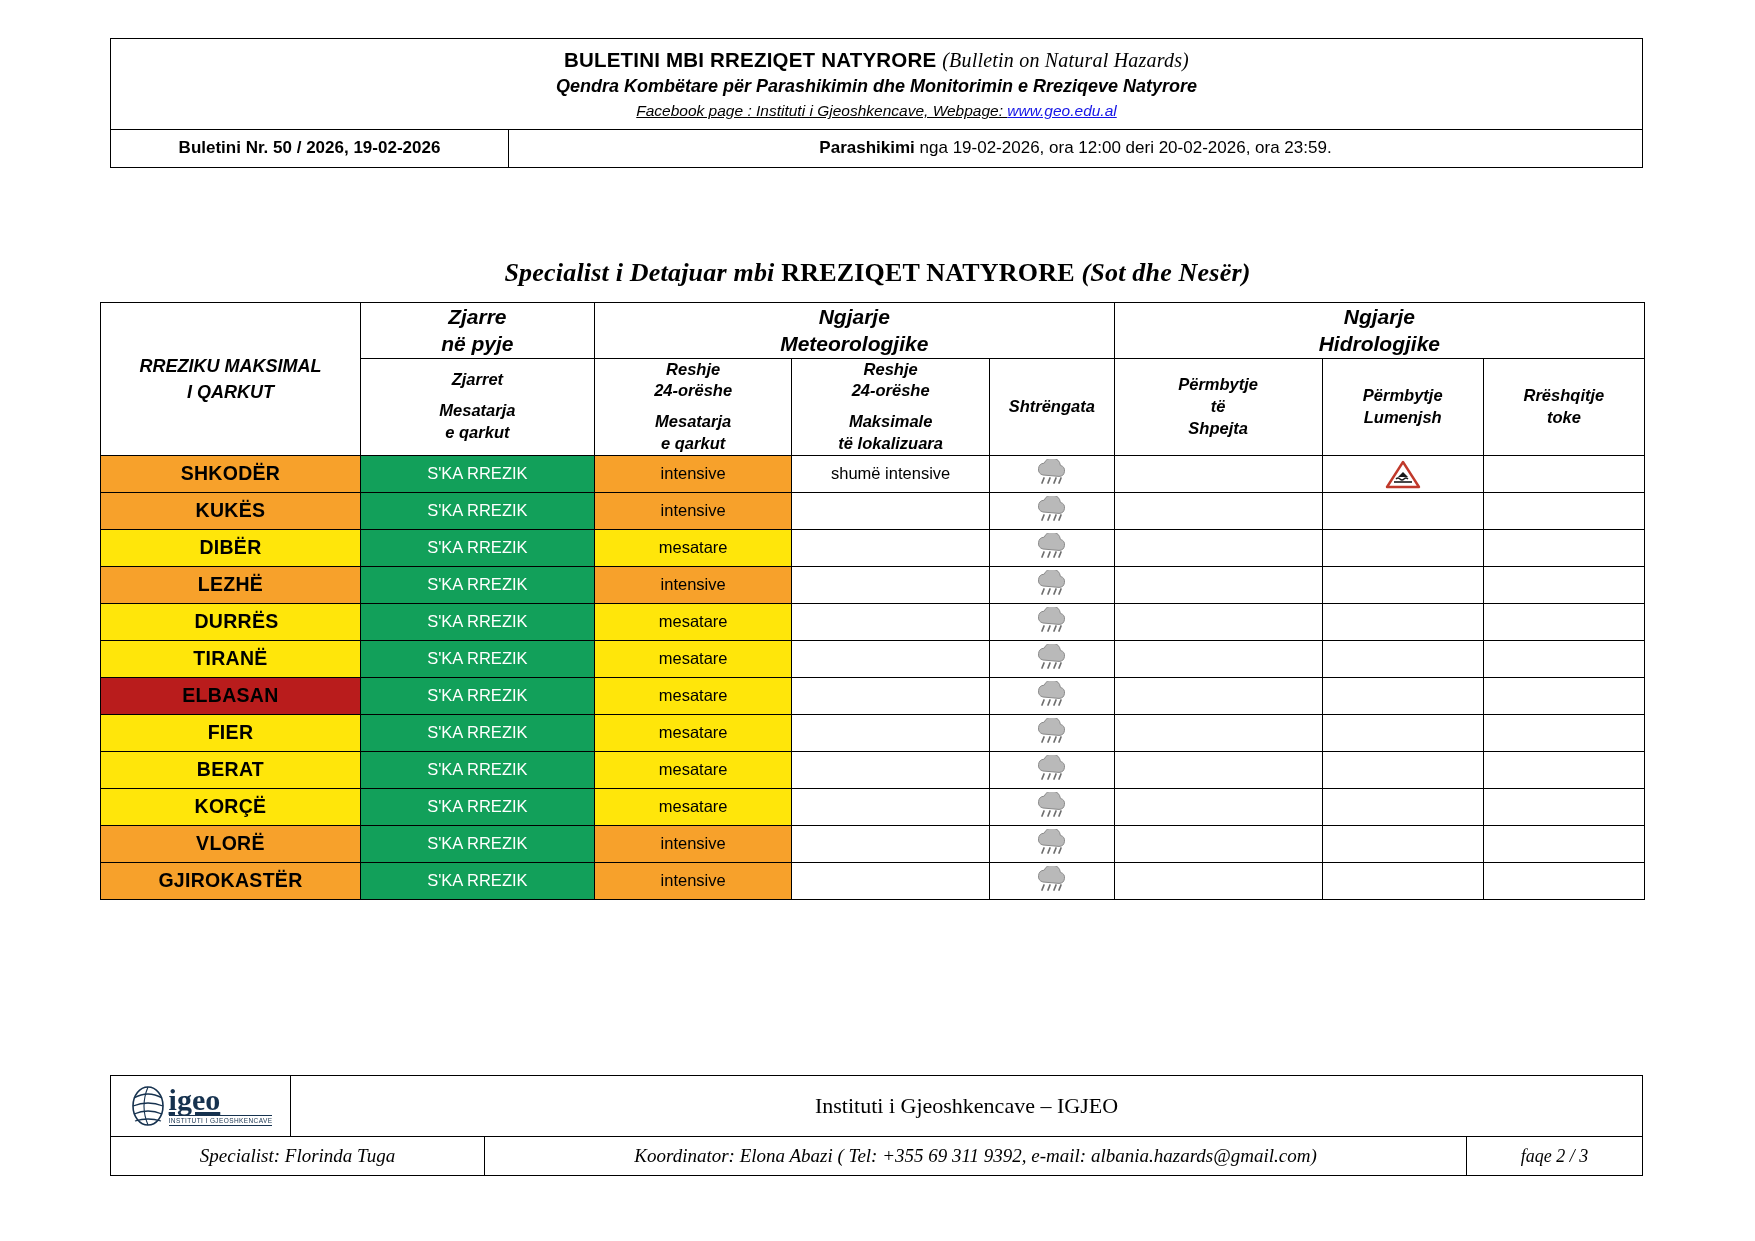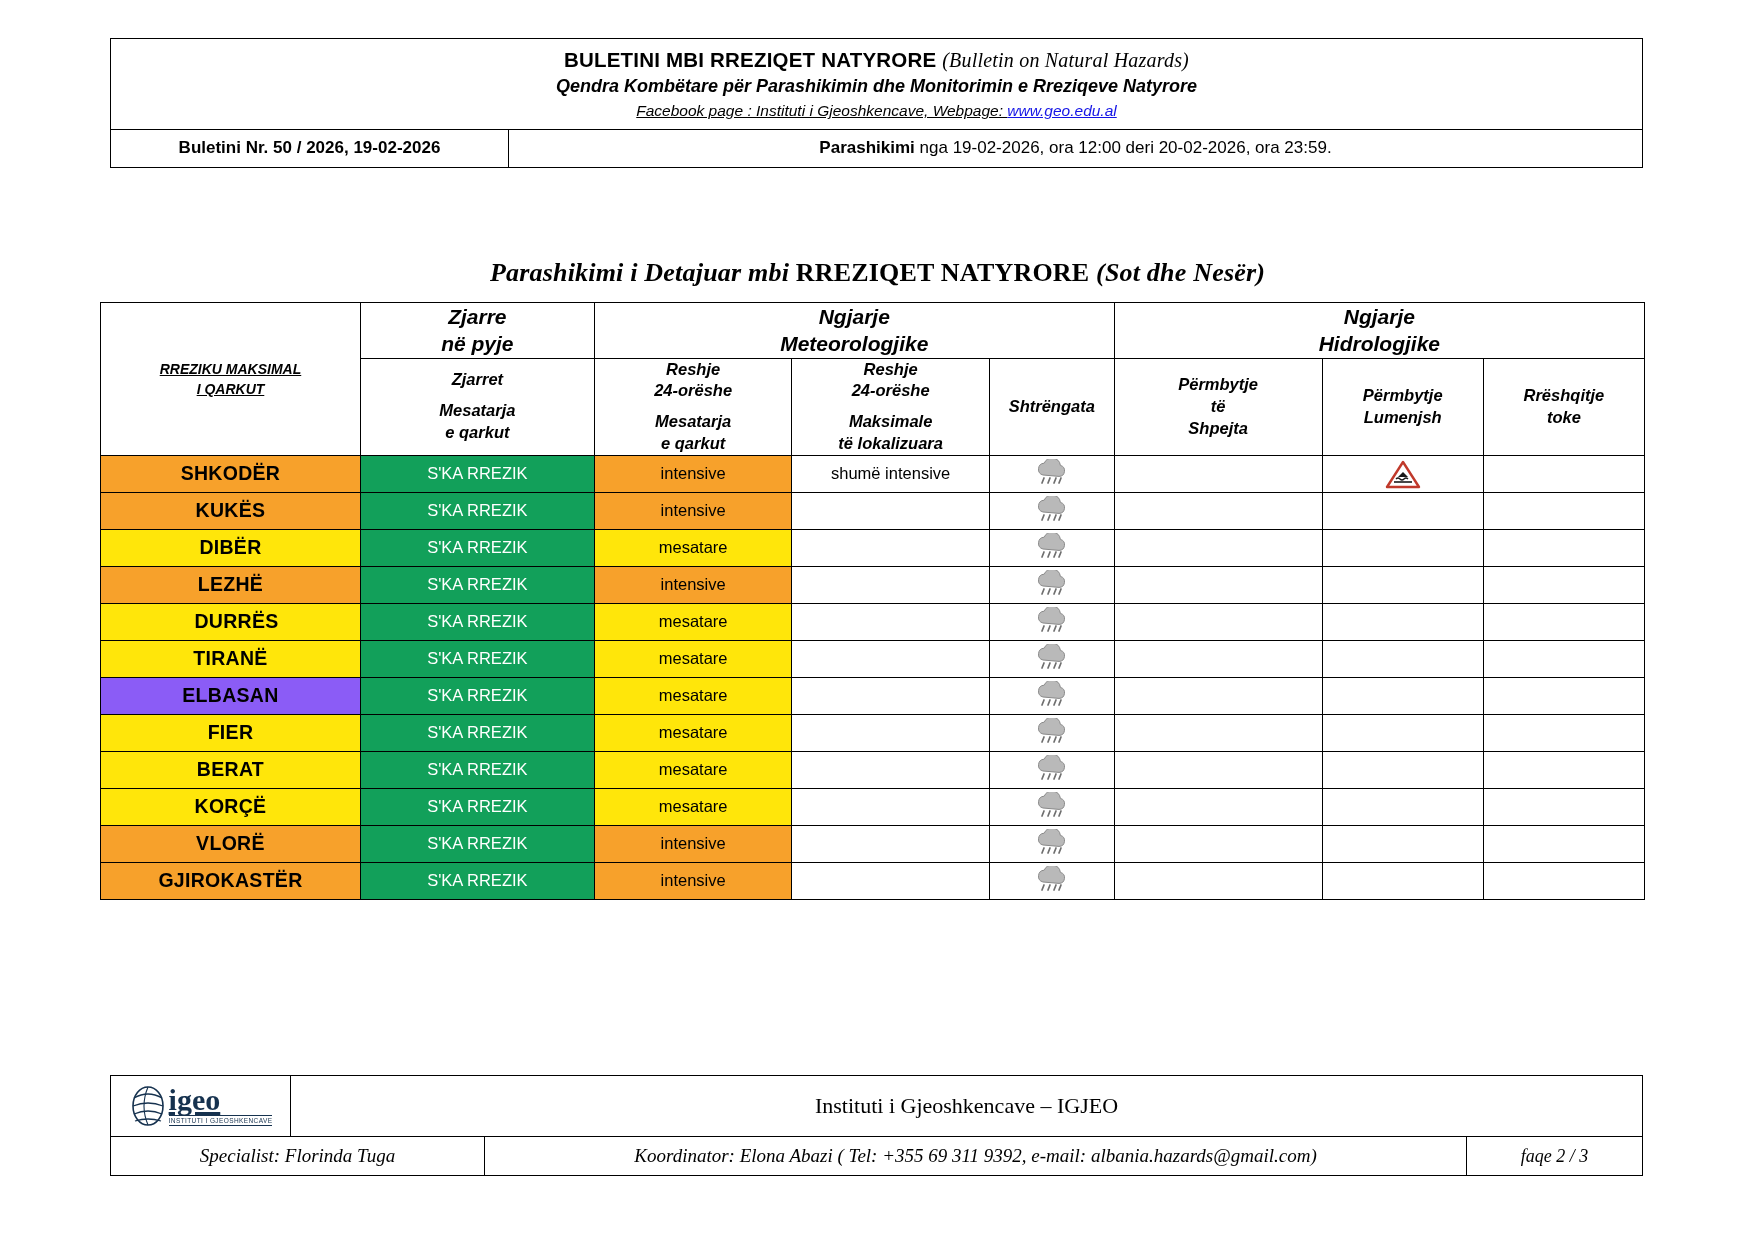--- a/index.html
+++ b/index.html
@@ -130,26 +130,25 @@
     padding: 10px 4px;
   }
   .hdr-sub {
     font-size: 16.5px;
     font-weight: bold;
     font-style: italic;
     line-height: 1.32;
     padding: 8px 3px;
   }
   .hdr-qark {
-    font-size: 14px;
+    font-size: 18px;
     font-weight: bold;
     font-style: italic;
     line-height: 1.45;
     padding: 6px 4px;
-    text-decoration: underline;
   }
   .row-qark {
     font-size: 19.5px;
     font-weight: bold;
     height: 37px;
     letter-spacing: 0.3px;
   }
   .cell-txt {
     font-size: 16.5px;
     height: 37px;
@@ -254,21 +253,21 @@
     <div class="header-bottom">
       <div class="cell-left">Buletini Nr. 50 / 2026, 19-02-2026</div>
       <div class="cell-right">
         <b>Parashikimi</b>
         <span>nga 19-02-2026, ora 12:00 deri 20-02-2026, ora 23:59.</span>
       </div>
     </div>
   </div>
 
   <div class="section-title">
-    <span>Parashikimi i Detajuar mbi </span><span class="nonital">RREZIQET NATYRORE</span><span> (Sot dhe Nesër)</span>
+    <span>Specialist i Detajuar mbi </span><span class="nonital">RREZIQET NATYRORE</span><span> (Sot dhe Nesër)</span>
   </div>
 
   <div class="table-wrap">
     <table class="main">
       <colgroup>
         <col style="width:250px">
         <col style="width:225px">
         <col style="width:190px">
         <col style="width:190px">
         <col style="width:120px">
@@ -431,21 +430,21 @@
                   <path d="M12 19 l-2 5" stroke="#6f6f6f" stroke-width="1.7" stroke-linecap="round"></path>
                   <path d="M18 19 l-2 5" stroke="#6f6f6f" stroke-width="1.7" stroke-linecap="round"></path>
                   <path d="M24 19 l-2 5" stroke="#6f6f6f" stroke-width="1.7" stroke-linecap="round"></path>
                   <path d="M29 19 l-2 5" stroke="#6f6f6f" stroke-width="1.7" stroke-linecap="round"></path>
                 </svg></span></td>
             <td class="cell-txt"></td>
             <td class="cell-txt"></td>
             <td class="cell-txt"></td>
           </tr>
           <tr>
-            <td class="row-qark first-col-strong" style="background: #8b5cf6; margin-top: 8px;">ELBASAN</td>
+            <td class="row-qark first-col-strong" style="background: #b91c1c; margin-top: 8px;">ELBASAN</td>
             <td class="cell-txt cell-fire">S'KA RREZIK</td>
             <td class="cell-txt" style="background: rgb(255, 230, 10);">mesatare</td>
             <td class="cell-txt" style="background: rgb(255, 255, 255);"></td>
             <td class="cell-txt"><span><svg class="icon" width="40" height="30" viewBox="0 0 40 30">
                   <path d="M11 16 a6 6 0 0 1 1.2 -11.8 a8.5 8.5 0 0 1 16.2 2.2 a5.6 5.6 0 0 1 -1.4 11 z" fill="#b9b9b9" stroke="#8a8a8a" stroke-width="1"></path>
                   <path d="M12 19 l-2 5" stroke="#6f6f6f" stroke-width="1.7" stroke-linecap="round"></path>
                   <path d="M18 19 l-2 5" stroke="#6f6f6f" stroke-width="1.7" stroke-linecap="round"></path>
                   <path d="M24 19 l-2 5" stroke="#6f6f6f" stroke-width="1.7" stroke-linecap="round"></path>
                   <path d="M29 19 l-2 5" stroke="#6f6f6f" stroke-width="1.7" stroke-linecap="round"></path>
                 </svg></span></td>

